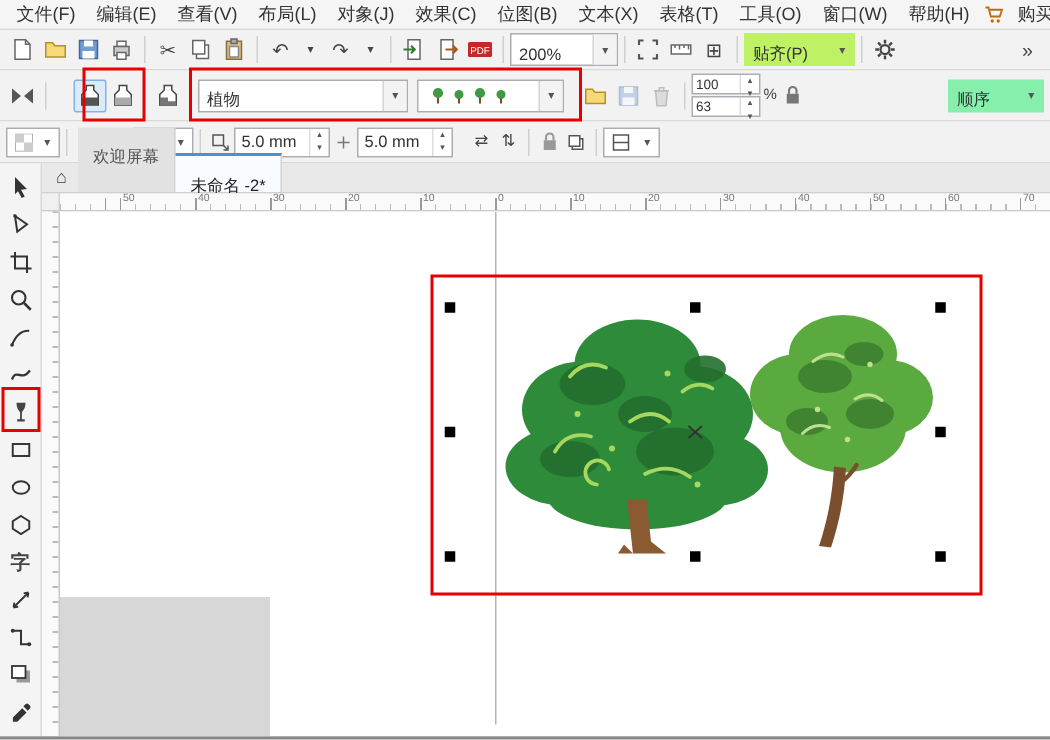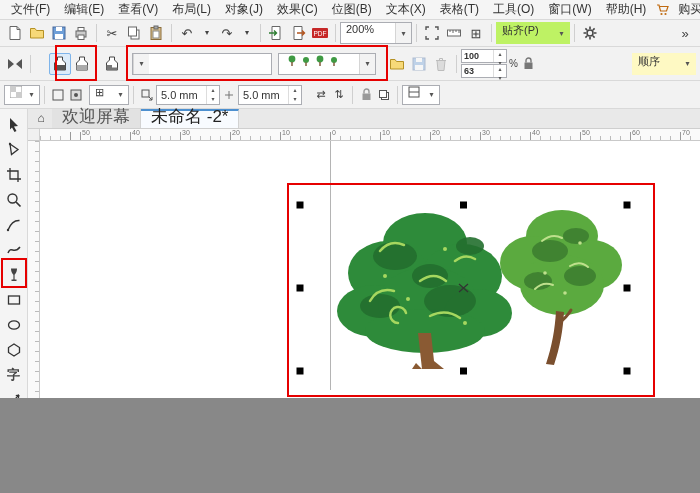--- a/index.html
+++ b/index.html
@@ -1,47 +1,47 @@
 <!DOCTYPE html>
 <html><head>
 <meta charset="utf-8">
 <style>
   html,body{margin:0;padding:0;background:#888;}
-  .app{position:relative;width:700px;height:398px;background:#f2f2f2;overflow:hidden;
+  .app{position:relative;width:700px;height:491px;background:#f2f2f2;overflow:hidden;
        font-family:"Liberation Sans",sans-serif;font-size:12px;color:#333;}
   .row{position:absolute;left:0;right:0;display:flex;align-items:center;padding:0 4px;
        background:#f2f2f2;border-bottom:1px solid #d9d9d9;box-sizing:border-box;}
   .menubar{top:0;height:20px;background:#f5f5f5;}
   .menu-item{padding:0 7px;white-space:nowrap;cursor:default;}
   .spacer{flex:1;}
   .toolbar{top:20px;height:27px;}
   .prop1{top:47px;height:34px;}
   .prop2{top:81px;height:28px;}
   .btn{min-width:22px;height:22px;display:flex;align-items:center;justify-content:center;
        border:1px solid transparent;border-radius:2px;box-sizing:border-box;}
   .btn.small{min-width:18px;height:18px;}
   .btn.active{background:#dcebf9;border-color:#7eb4ea;}
   .btn.disabled{opacity:.38;}
   .ico{font-size:13px;color:#444;line-height:1;}
   .sep{width:1px;height:18px;background:#cfcfcf;margin:0 4px;flex:none;}
-  .combo{display:flex;align-items:flex-start;height:22px;background:#fff;
+  .combo{display:flex;align-items:flex-end;height:22px;background:#fff;
          border:1px solid #abadb3;box-sizing:border-box;}
   .combo .cval{flex:1;padding:0 5px;font-size:11px;white-space:nowrap;overflow:hidden;}
   .combo .carr{width:15px;align-self:stretch;display:flex;align-items:center;justify-content:center;
          border-left:1px solid #d5d5d5;font-size:8px;color:#555;background:#f3f3f3;}
   .field{display:flex;align-items:center;height:20px;background:#fff;border:1px solid #abadb3;box-sizing:border-box;}
   .field .val{padding:0 4px;font-size:11px;flex:1;}
   .steppers{display:flex;flex-direction:column;width:12px;border-left:1px solid #ddd;align-self:stretch;}
   .steppers span{font-size:6px;line-height:9px;text-align:center;color:#555;}
   .ostack{display:flex;flex-direction:column;gap:1px;}
   .ostack .field{height:14px;width:46px;}
-  .ostack .field .val{font-size:9px;padding:0 2px;font-weight:bold;}
+  .ostack .field .val{font-size:9px;padding:0 2px;}
   .tabbar{position:absolute;left:28px;right:0;top:109px;height:20px;background:#e9e9e9;
           border-bottom:1px solid #cfcfcf;display:flex;align-items:flex-end;box-sizing:border-box;}
-  .tab{height:19px;display:flex;align-items:flex-end;padding:0 10px;font-size:17px;
+  .tab{height:19px;display:flex;align-items:flex-start;padding:12px 10px;font-size:11px;
        border-right:1px solid #d2d2d2;background:#e2e2e2;color:#555;}
   .tab.activeTab{background:#f8fbff;border-top:2px solid #4d90d0;color:#222;height:19px;box-sizing:border-box;}
   .toolbox{position:absolute;left:0;top:109px;bottom:0;width:28px;background:#f4f4f4;
            border-right:1px solid #d9d9d9;display:flex;flex-direction:column;align-items:center;padding-top:3px;box-sizing:border-box;}
   .tool{width:26px;height:25px;display:flex;align-items:center;justify-content:center;flex:none;}
   .hruler{position:absolute;left:40px;right:0;top:129px;height:12px;background:#fafafa;
           border-bottom:1px solid #c9c9c9;box-sizing:border-box;}
   .hruler .ticks1{position:absolute;left:0;right:0;bottom:0;height:4px;
       background:repeating-linear-gradient(90deg,#bbb 0 1px,transparent 1px 10px);}
   .hruler .ticks2{position:absolute;left:0;right:0;bottom:0;height:8px;
@@ -227,20 +227,21 @@
         </svg>
       </span>
     <span class="btn" style="margin-left:8px">
         <svg width="14" height="15" viewBox="0 0 14 15">
           <path d="M4.5,1 h5 v3 l3,3 v7 H1.5 v-7 l3,-3 Z" fill="#fff" stroke="#444"></path>
           <path d="M1.5,9 h5.5 v2.5 h5.5 v2.5 h-11 Z" fill="#777"></path>
         </svg>
       </span>
     <span class="sep"></span>
     <div class="combo" style="width:140px">
+      <span class="cval">植物</span>
       <span class="carr">▾</span>
     </div>
     <div class="combo" style="width:98px;margin-left:6px">
       <span class="cval">
         <svg width="60" height="14" viewBox="0 0 60 14">
           <g fill="#3f9a43">
               <circle cx="8" cy="5" r="3.4"></circle>
               <circle cx="22" cy="6" r="3"></circle>
               <circle cx="36" cy="5" r="3.4"></circle>
               <circle cx="50" cy="6" r="3"></circle>
@@ -291,21 +292,21 @@
       </div>
     </div>
     <span class="pct">%</span>
     <span class="btn small">
         <svg width="11" height="13" viewBox="0 0 11 13">
           <rect x="1.5" y="5.5" width="8" height="6.5" fill="#777"></rect>
           <path d="M3,5.5 V3.5 a2.5,2.5 0 0 1 5,0 V5.5" fill="none" stroke="#777" stroke-width="1.4"></path>
         </svg>
       </span>
     <span class="spacer"></span>
-    <div class="combo" style="width:64px;background:#fef9c3;border-color:transparent">
+    <div class="combo" style="width:64px;background:#86efac;border-color:transparent">
       <span class="cval">顺序</span>
       <span class="carr" style="background:transparent;border:none">▾</span>
     </div>
   </div>
 
   <div class="row prop2">
     <div class="combo" style="width:36px;height:20px">
       <span class="cval"><svg width="12" height="12" viewBox="0 0 12 12">
             <rect width="12" height="12" fill="#fff" stroke="#999"></rect>
             <path d="M0,0 h6 v6 h-6 Z M6,6 h6 v6 h-6 Z" fill="#ccc"></path>

